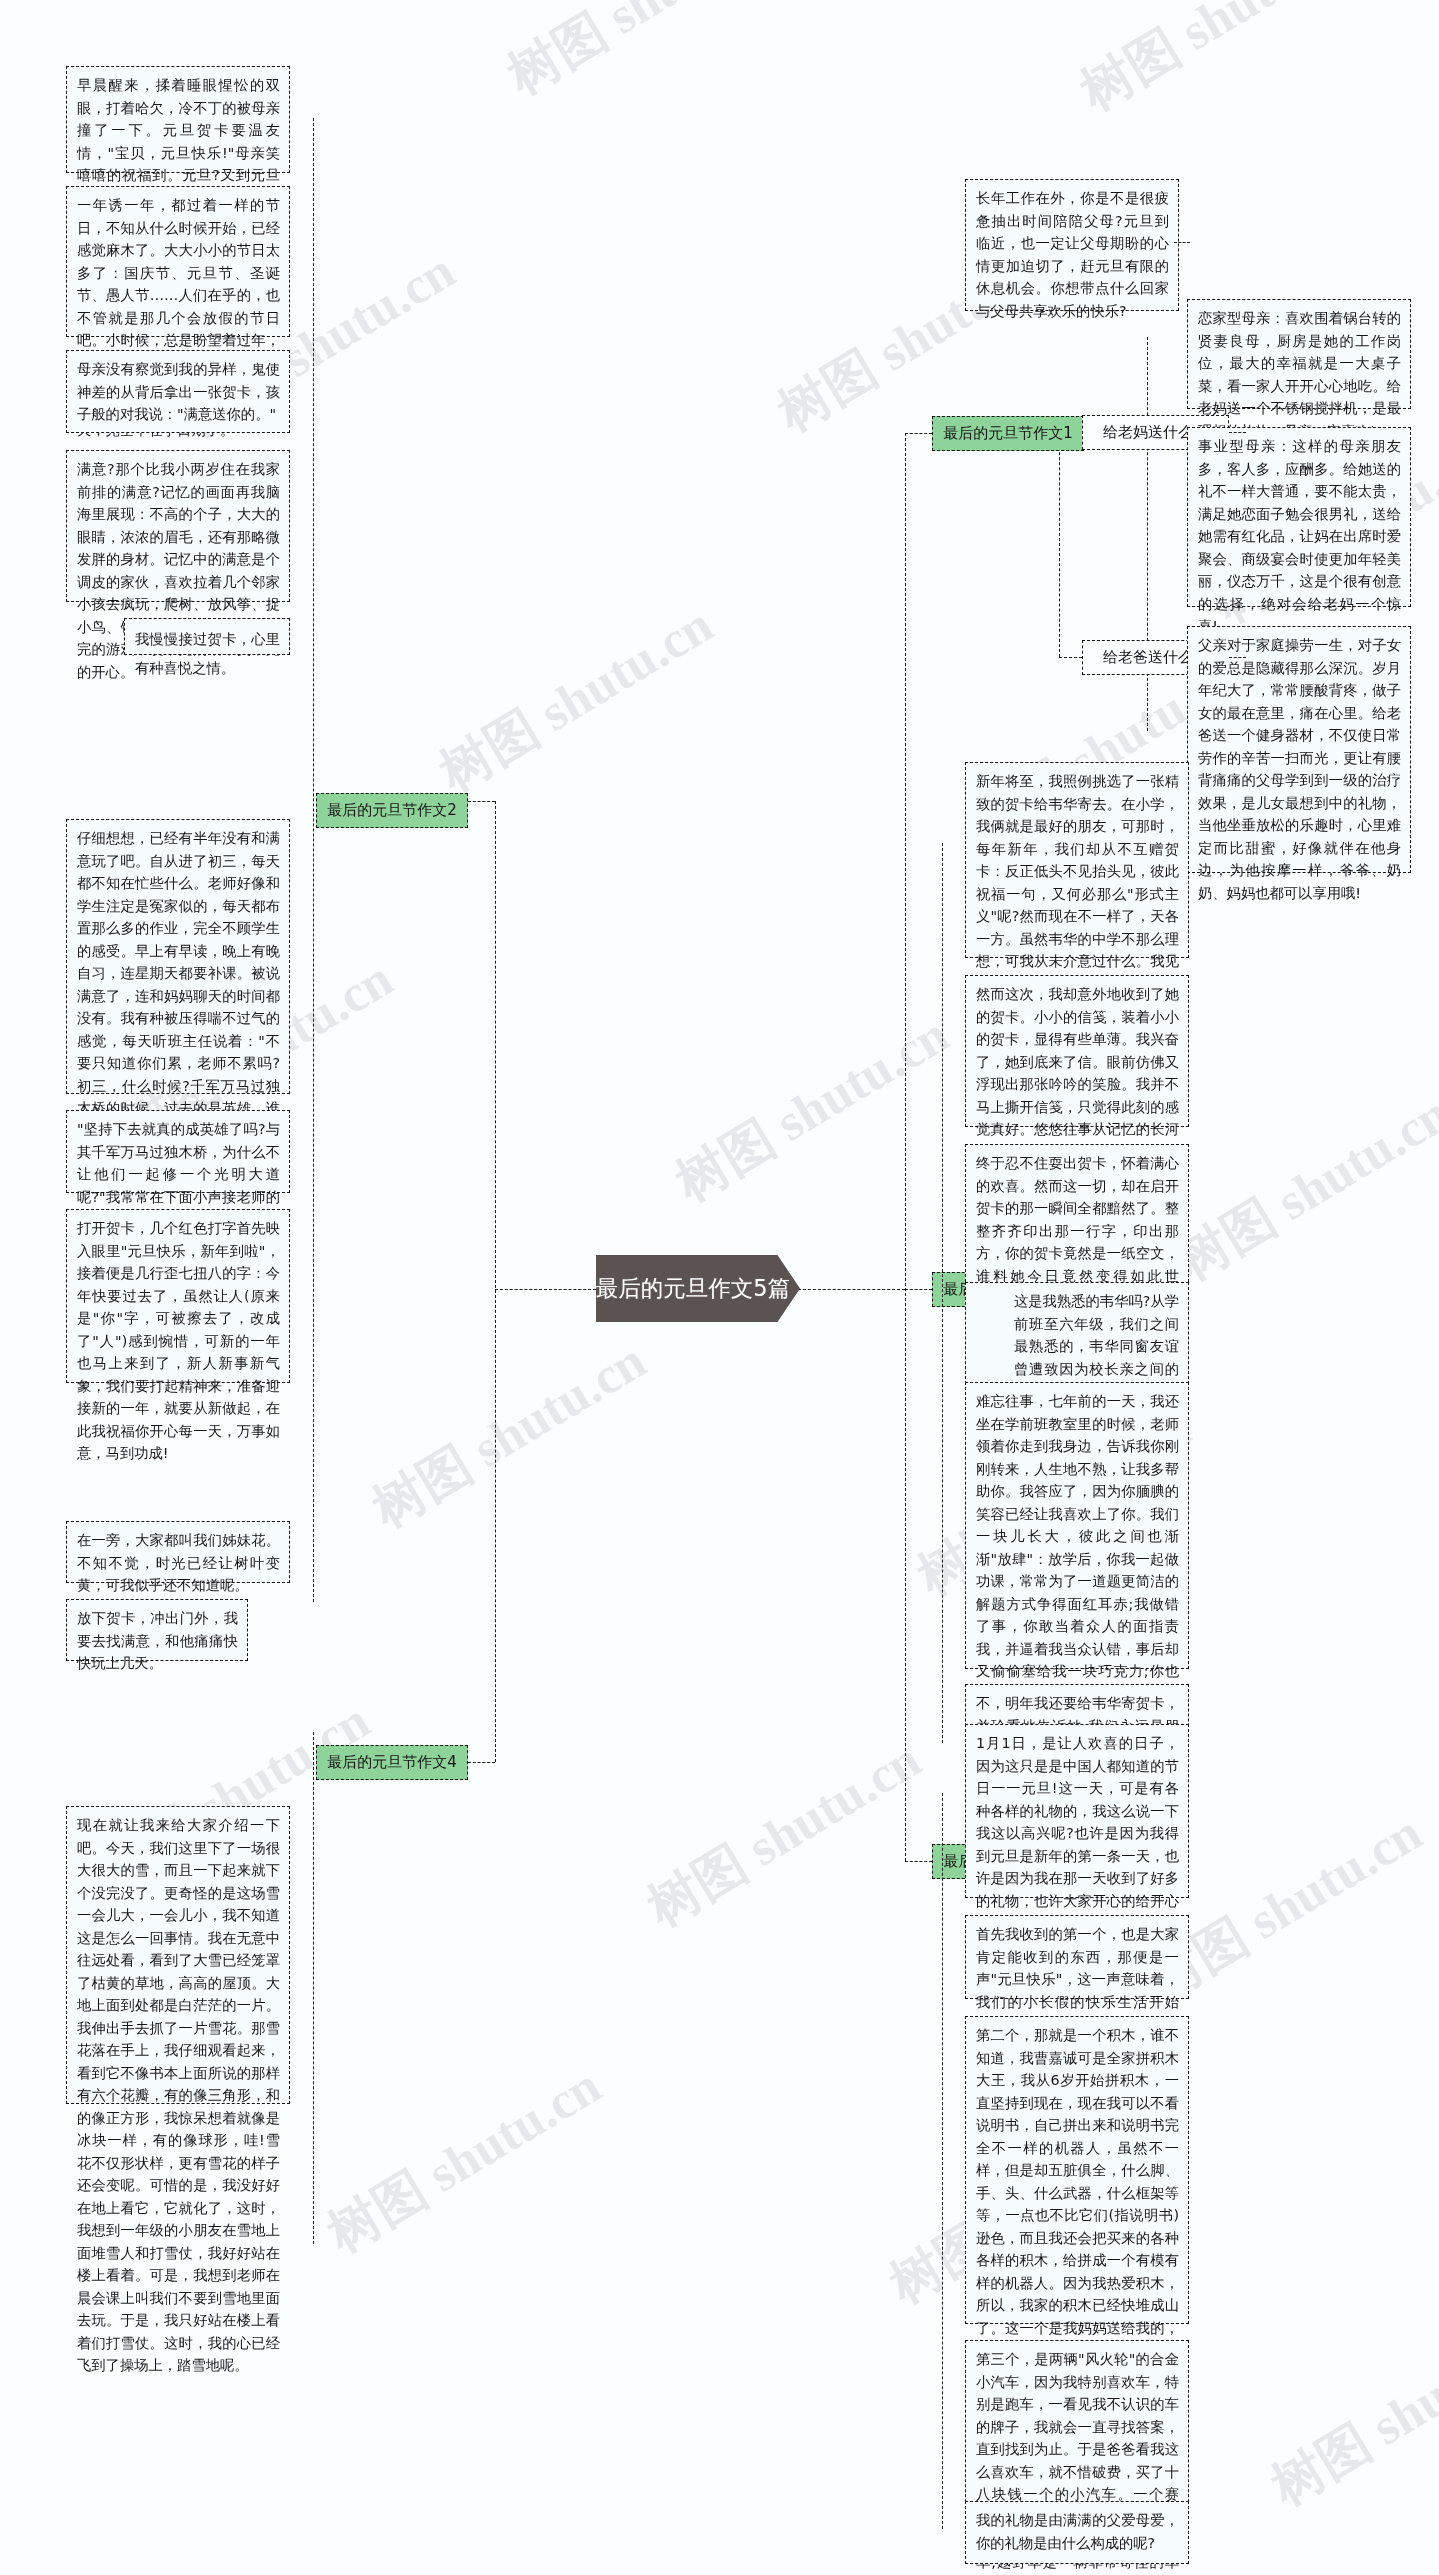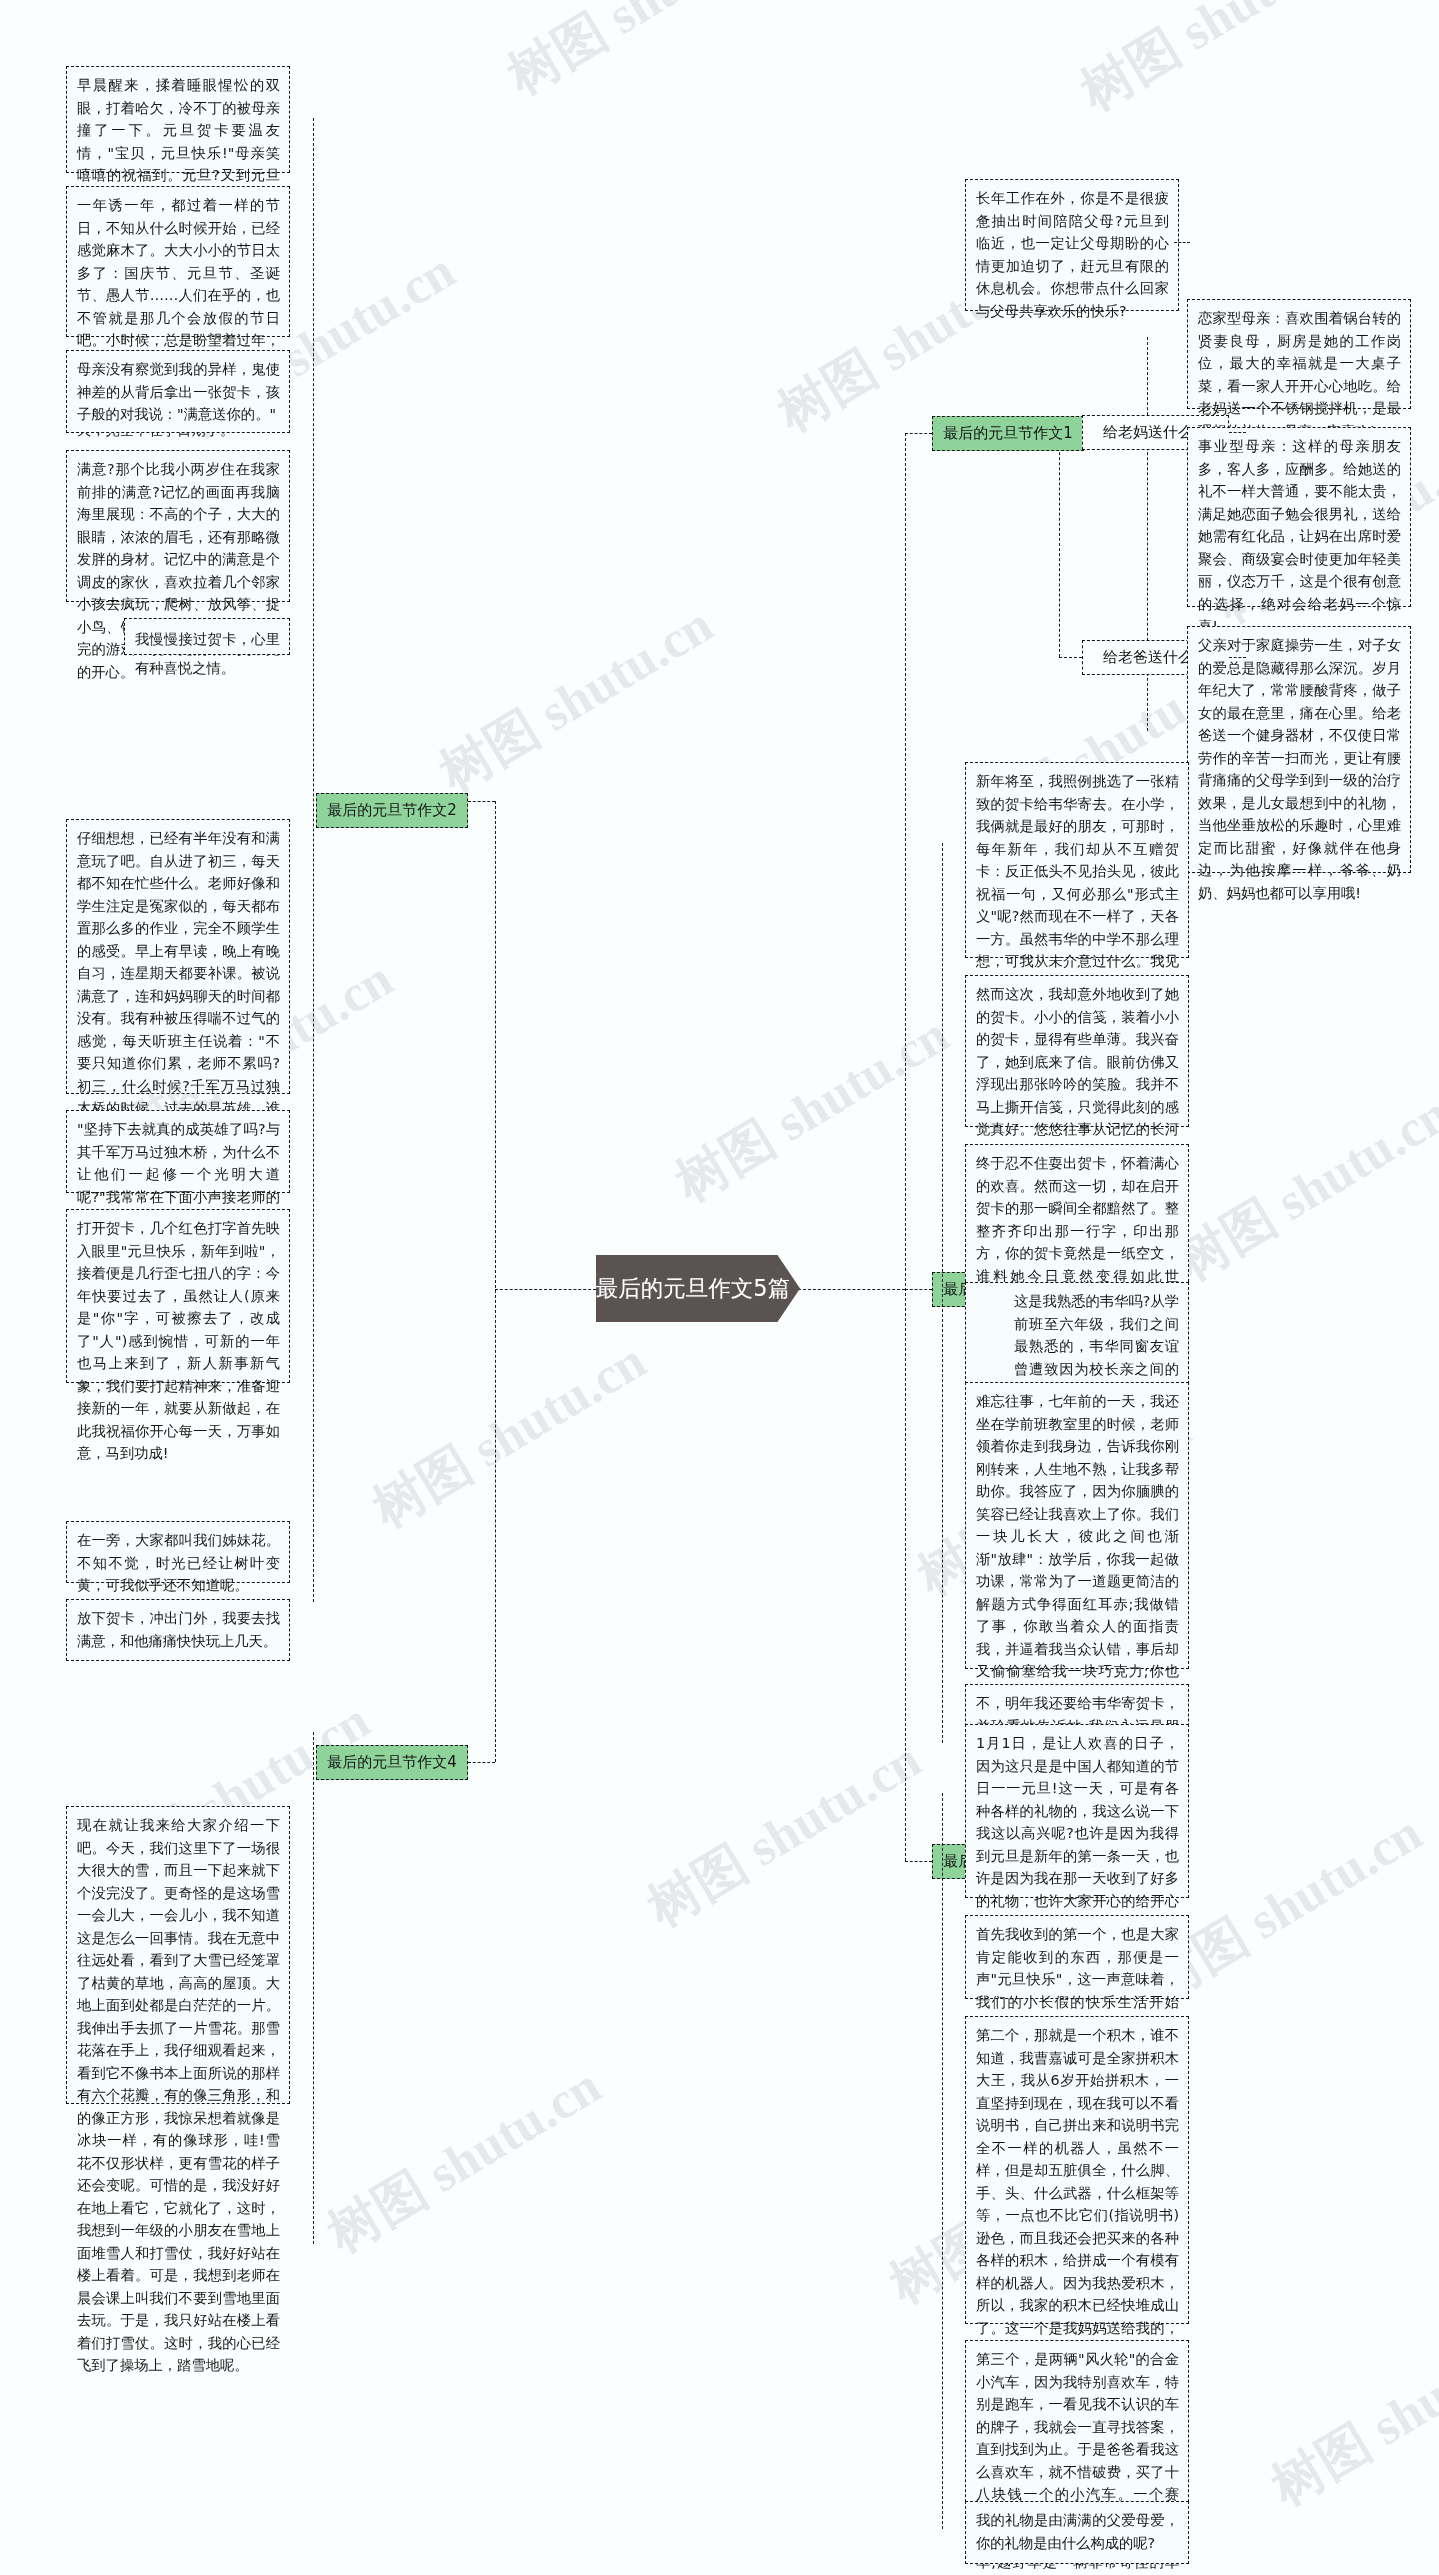--- a/index.html
+++ b/index.html
@@ -151,21 +151,21 @@
 
   <div class="node" style="left:66px;top:66px;width:224px;height:107px;">早晨醒来，揉着睡眼惺忪的双眼，打着哈欠，冷不丁的被母亲撞了一下。元旦贺卡要温友情，"宝贝，元旦快乐!"母亲笑嘻嘻的祝福到。元旦?又到元旦了吗?我忽然觉得新里空荡荡的。</div>
   <div class="node" style="left:66px;top:186px;width:224px;height:151px;">一年诱一年，都过着一样的节日，不知从什么时候开始，已经感觉麻木了。大大小小的节日太多了：国庆节、元旦节、圣诞节、愚人节……人们在乎的，也不管就是那几个会放假的节日吧。小时候，总是盼望着过年，可以得到压岁钱，可以有好多好吃到，还可以玩到通宵……而现在，已经匆匆忙忙过着一天有一天，完全不在乎日期了。</div>
   <div class="node" style="left:66px;top:350px;width:224px;height:83px;">母亲没有察觉到我的异样，鬼使神差的从背后拿出一张贺卡，孩子般的对我说："满意送你的。"</div>
   <div class="node" style="left:66px;top:450px;width:224px;height:152px;">满意?那个比我小两岁住在我家前排的满意?记忆的画面再我脑海里展现：不高的个子，大大的眼睛，浓浓的眉毛，还有那略微发胖的身材。记忆中的满意是个调皮的家伙，喜欢拉着几个邻家小孩去疯玩，爬树、放风筝、捉小鸟、钓虾……他好像总有玩不完的游戏，说不完的话，笑不完的开心。</div>
   <div class="node one-line" style="left:124px;top:618px;width:166px;height:37px;padding-top:6.2px;">我慢慢接过贺卡，心里有种喜悦之情。</div>
   <div class="node" style="left:66px;top:819px;width:224px;height:275px;">仔细想想，已经有半年没有和满意玩了吧。自从进了初三，每天都不知在忙些什么。老师好像和学生注定是冤家似的，每天都布置那么多的作业，完全不顾学生的感受。早上有早读，晚上有晚自习，连星期天都要补课。被说满意了，连和妈妈聊天的时间都没有。我有种被压得喘不过气的感觉，每天听班主任说着："不要只知道你们累，老师不累吗?初三，什么时候?千军万马过独木桥的时候。过去的是英雄，谁过加把劲谁就会被挤下去……"</div>
   <div class="node" style="left:66px;top:1110px;width:224px;height:83px;">"坚持下去就真的成英雄了吗?与其千军万马过独木桥，为什么不让他们一起修一个光明大道呢?"我常常在下面小声接老师的话。</div>
   <div class="node" style="left:66px;top:1209px;width:224px;height:174px;">打开贺卡，几个红色打字首先映入眼里"元旦快乐，新年到啦"，接着便是几行歪七扭八的字：今年快要过去了，虽然让人(原来是"你"字，可被擦去了，改成了"人")感到惋惜，可新的一年也马上来到了，新人新事新气象，我们要打起精神来，准备迎接新的一年，就要从新做起，在此我祝福你开心每一天，万事如意，马到功成!</div>
   <div class="node" style="left:66px;top:1521px;width:224px;height:62px;">在一旁，大家都叫我们姊妹花。不知不觉，时光已经让树叶变黄，可我似乎还不知道呢。</div>
-  <div class="node" style="left:66px;top:1599px;width:224px;height:62px;">放下贺卡，冲出门外，我要去找满意，和他痛痛快快玩上几天。</div>
+  <div class="node" style="left:66px;top:1599px;width:182px;height:62px;">放下贺卡，冲出门外，我要去找满意，和他痛痛快快玩上几天。</div>
 
   <div class="chip" style="left:932px;top:1272px;width:152px;height:35px;">最后的元旦节作文3</div>
 
   <div class="node" style="left:965px;top:762px;width:224px;height:196px;">新年将至，我照例挑选了一张精致的贺卡给韦华寄去。在小学，我俩就是最好的朋友，可那时，每年新年，我们却从不互赠贺卡：反正低头不见抬头见，彼此祝福一句，又何必那么"形式主义"呢?然而现在不一样了，天各一方。虽然韦华的中学不那么理想，可我从未介意过什么。我见不着她的面，只好在新年之际，飞雁寄语长相忆，遥问友人冷暖情。她倒好，从不给我回复，她不给我一点点有关她的消息。</div>
   <div class="node" style="left:965px;top:975px;width:224px;height:152px;">然而这次，我却意外地收到了她的贺卡。小小的信笺，装着小小的贺卡，显得有些单薄。我兴奋了，她到底来了信。眼前仿佛又浮现出那张吟吟的笑脸。我并不马上撕开信笺，只觉得此刻的感觉真好。悠悠往事从记忆的长河里奔流出来，激起圈圈涟漪……</div>
   <div class="node" style="left:965px;top:1144px;width:224px;height:218px;">终于忍不住耍出贺卡，怀着满心的欢喜。然而这一切，却在启开贺卡的那一瞬间全都黯然了。整整齐齐印出那一行字，印出那方，你的贺卡竟然是一纸空文，谁料她今日竟然变得如此世故……?"。只给我印发了一句问候语，连字也没签。这张贺卡还不如一张白纸，它只能让我更深地感觉到韦华的变化。"我愣了，贺卡从手指间无声地滑落；我愣了，贺卡从手指间无声地滑落；我愣了，贺卡从手指间无声地滑落。</div>
   <div class="node" style="left:965px;top:1282px;width:224px;height:107px;padding-left:48px;">这是我熟悉的韦华吗?从学前班至六年级，我们之间最熟悉的，韦华同窗友谊曾遭致因为校长亲之间的亲影响着她们那7我们什么?我们爱得的爱年，是什么让你变得如此世故?</div>
   <div class="node" style="left:965px;top:1382px;width:224px;height:287px;">难忘往事，七年前的一天，我还坐在学前班教室里的时候，老师领着你走到我身边，告诉我你刚刚转来，人生地不熟，让我多帮助你。我答应了，因为你腼腆的笑容已经让我喜欢上了你。我们一块儿长大，彼此之间也渐渐"放肆"：放学后，你我一起做功课，常常为了一道题更简洁的解题方式争得面红耳赤;我做错了事，你敢当着众人的面指责我，并逼着我当众认错，事后却又偷偷塞给我一块巧克力;你也曾在暴雨天为了送没带雨具的我回家而绕了一圈路，小伞不够两人用，你把大半留给了我，自己却……大家都叫我们姊妹花，因为我们形影不离。然而我们现在却分开了-不是人，是心!这一对姊妹花可以轻易忘掉她们手足般的友谊吗?</div>
   <div class="node" style="left:965px;top:1684px;width:224px;height:62px;">不，明年我还要给韦华寄贺卡，并珍重地告诉她-我们永远是朋友-人与人之间就来没有差异</div>
 

